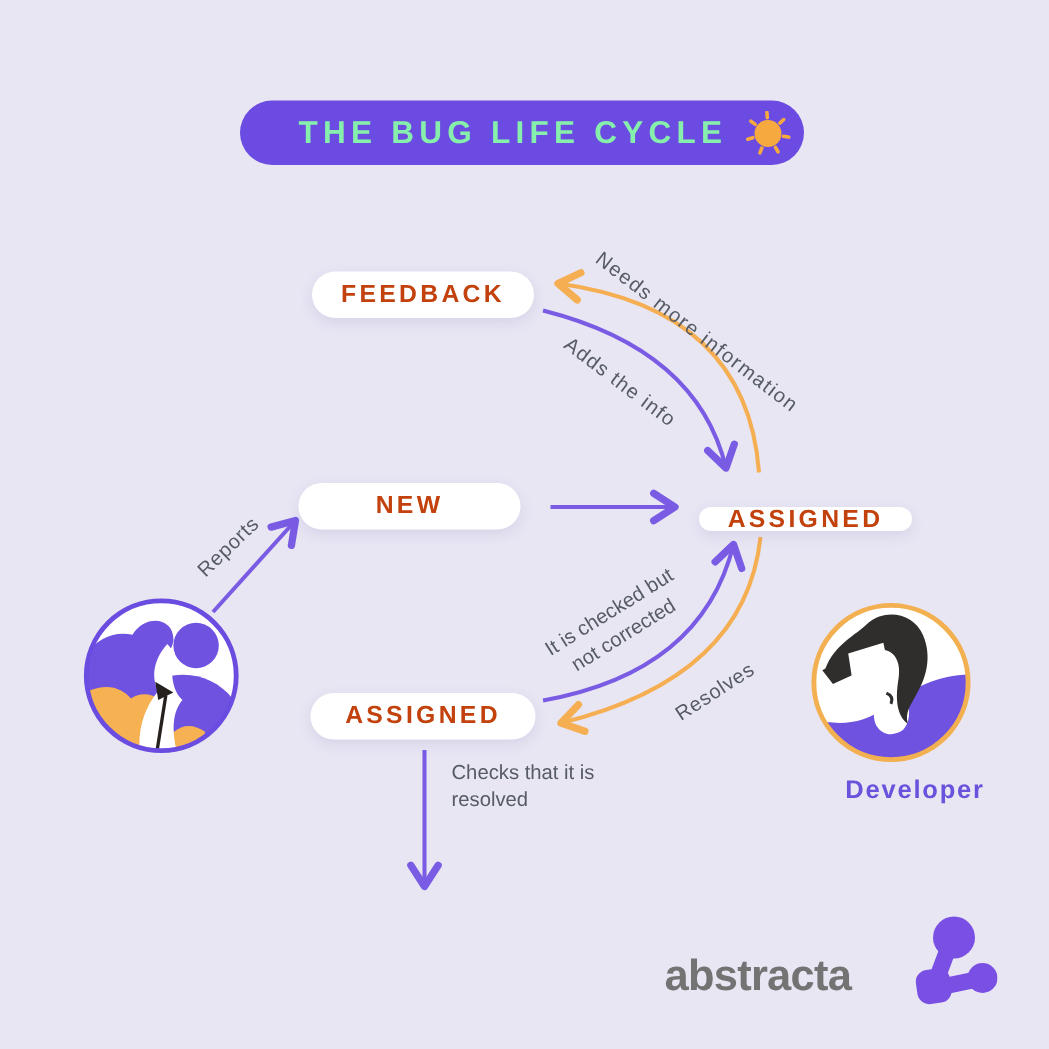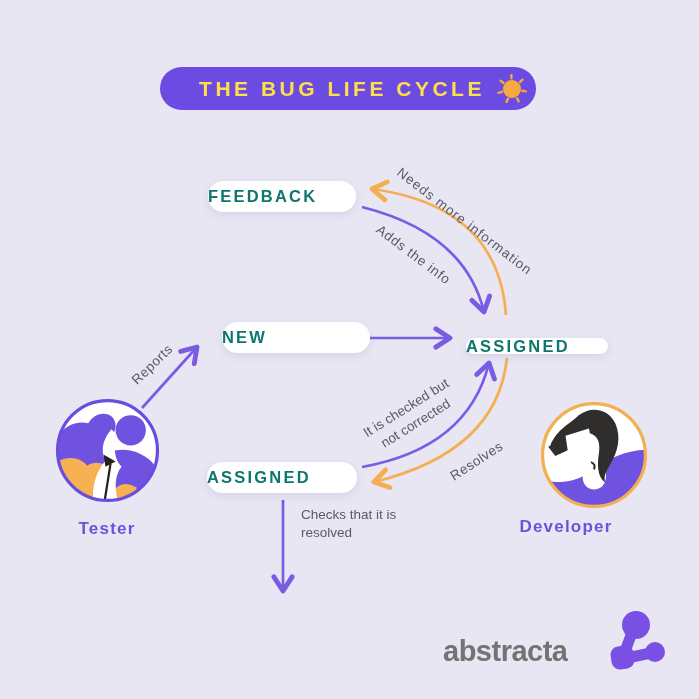--- a/index.html
+++ b/index.html
@@ -8,30 +8,30 @@
     background:#e8e6f3;
     font-family:"Liberation Sans","DejaVu Sans",sans-serif;
   }
   .arrows{position:absolute;left:0;top:0;}
   .title-pill{
     position:absolute;left:160px;top:67px;width:376px;height:43px;
     background:#6b4be1;border-radius:22px;
     display:flex;align-items:center;justify-content:center;gap:10px;
   }
   .title-pill .title-text{
-    color:#fde047;font-size:21px;font-weight:bold;letter-spacing:3.5px;margin-left:32px;
+    color:#86efac;font-size:21px;font-weight:bold;letter-spacing:3.5px;margin-left:32px;
   }
   .state{
     position:absolute;background:#ffffff;border-radius:17px;
-    display:flex;align-items:center;
-    color:#0f766e;font-weight:bold;font-size:16.5px;letter-spacing:2.2px;
+    display:flex;align-items:center;justify-content:center;
+    color:#c2410c;font-weight:bold;font-size:16.5px;letter-spacing:2.2px;
     box-shadow:0 3px 9px rgba(91,70,168,0.12);
   }
   .st-feedback{left:208px;top:181px;width:148px;height:31px;}
-  .st-new{left:222px;top:322px;width:148px;height:31px;}
+  .st-new{left:199px;top:322px;width:148px;height:31px;}
   .st-assigned{left:466px;top:338px;width:142px;height:16px;}
   .st-resolved{left:207px;top:462px;width:150px;height:31px;}
   .st-closed{left:208px;top:602px;width:140px;height:32px;}
   .edge-label{
     position:absolute;color:#565b64;font-size:13.5px;line-height:1.32;
   }
   .lbl-reports{left:128px;top:376px;transform:rotate(-44deg);transform-origin:0 0;white-space:nowrap;letter-spacing:.5px;}
   .lbl-assign{left:367px;top:296px;width:102px;}
   .lbl-needs{left:404px;top:164px;transform:rotate(37.5deg);transform-origin:0 0;white-space:nowrap;letter-spacing:1px;}
   .lbl-adds{left:383px;top:221px;transform:rotate(37deg);transform-origin:0 0;white-space:nowrap;letter-spacing:.8px;}
@@ -39,21 +39,21 @@
   .lbl-resolves{left:447px;top:470px;transform:rotate(-33deg);transform-origin:0 0;white-space:nowrap;letter-spacing:.5px;}
   .lbl-closedcheck{left:301px;top:506px;width:100px;}
   .avatar{position:absolute;}
   .av-tester{left:54px;top:397px;}
   .av-developer{left:538px;top:399px;}
   .actor-label{
     position:absolute;color:#6a52dc;font-weight:bold;font-size:17px;
     letter-spacing:1.2px;text-align:center;
   }
   .al-tester{left:57px;top:519px;width:100px;}
-  .al-developer{left:512px;top:517px;width:108px;}
+  .al-developer{left:556px;top:517px;width:108px;}
   .logo-text{
     position:absolute;left:443px;top:637px;
     color:#737373;font-size:29px;font-weight:bold;letter-spacing:-.5px;line-height:1;
   }
   .logo-mark{position:absolute;left:605px;top:610px;}
 </style>
 </head>
 <body>
 
 <div class="canvas">
@@ -124,21 +124,20 @@
       <circle cx="76" cy="33" r="15" fill="#6f52e0"></circle>
       <path fill="#6f52e0" d="M38,64 C58,46 86,50 100,68 L106,106 L50,106 Z"></path>
       <path fill="#f6b153" d="M-4,68 C14,56 26,60 33,68 C42,62 54,66 58,78 C62,90 58,100 52,106 L-4,106 Z"></path>
       <path fill="#f6b153" d="M50,106 C60,86 70,82 82,90 L78,106 Z"></path>
       <path fill="#ffffff" d="M57,32 C48,42 46,54 51,63 C42,74 37,88 39,106 L64,106 C59,88 61,76 67,69 C59,62 59,47 62,38 Z"></path>
       <path fill="#26211f" d="M49,57 L61,64 L51,69 Z"></path>
       <path d="M56,66 L50,104" fill="none" stroke="#26211f" stroke-width="2.2"></path>
     </g>
     <circle cx="53" cy="53" r="49.5" fill="none" stroke="#6b4ce0" stroke-width="3.2"></circle>
   </svg>
-  <div class="actor-label al-tester">Tester</div>
 
   <svg class="avatar av-developer" width="112" height="112" viewBox="0 0 110 110">
     <defs>
         <clipPath id="dclip">
           <circle cx="55" cy="55" r="50.5"></circle>
         </clipPath>
       </defs>
     <circle cx="55" cy="55" r="50.5" fill="#ffffff"></circle>
     <g clip-path="url(#dclip)">
       <path fill="#6f52e0" d="M-5,76 C16,84 34,84 52,71 C72,56 92,48 115,50 L115,115 L-5,115 Z"></path>

